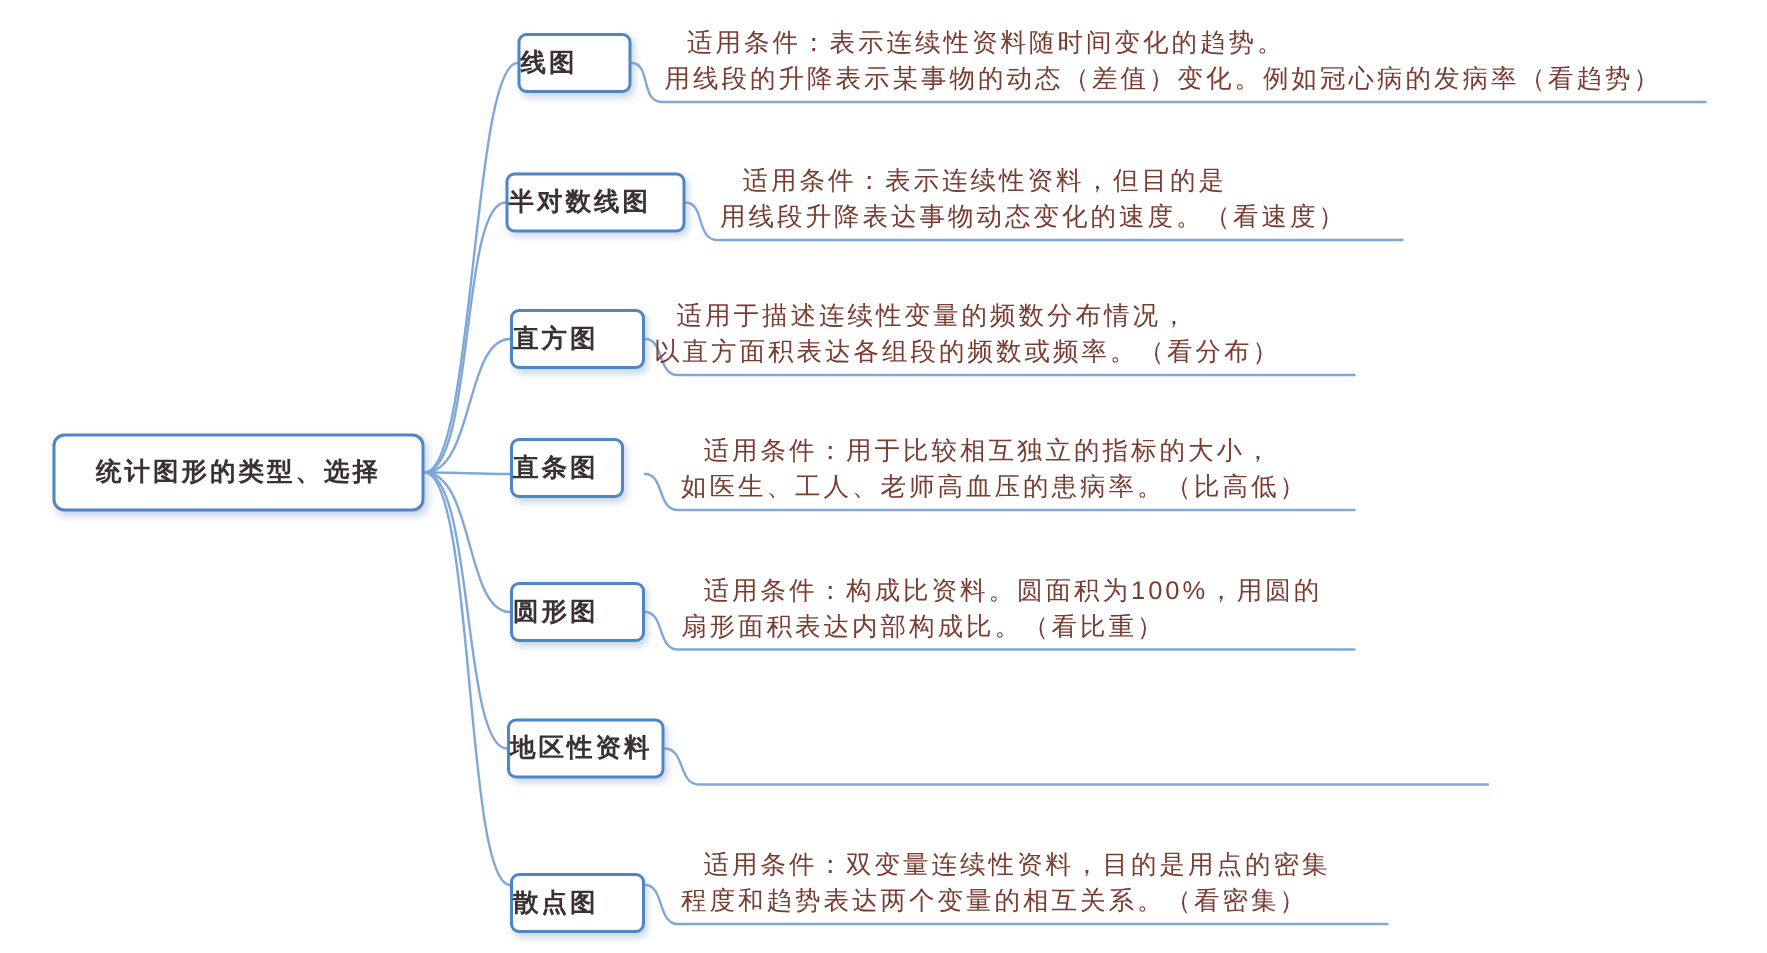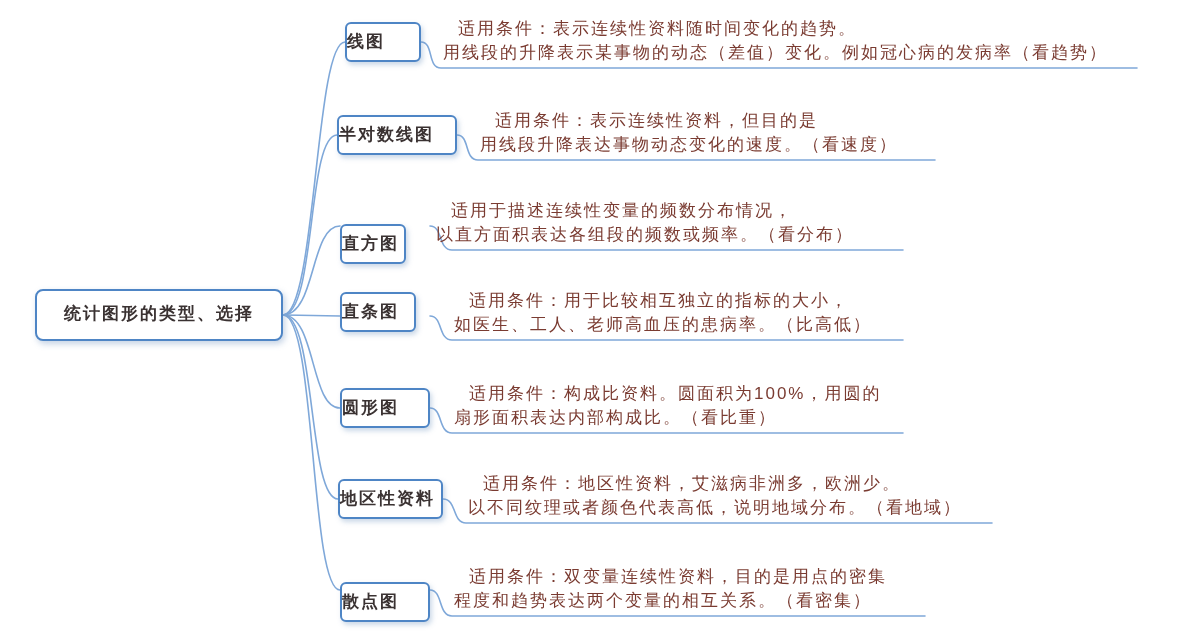--- a/index.html
+++ b/index.html
@@ -56,21 +56,20 @@
     border-radius: 8px;
     background: #ffffff;
     text-align: center;
     font-size: 17px;
     font-weight: bold;
     letter-spacing: 2px;
     color: var(--label-text, #3a3232);
     box-shadow: 2px 3px 6px rgba(110, 145, 190, 0.4);
     white-space: nowrap;
     cursor: default;
-    font-family: Liberation Mono, monospace;
   }
   .desc {
     position: absolute;
     box-sizing: border-box;
     height: 50px;
     font-size: 17px;
     font-weight: normal;
     letter-spacing: 2px;
     line-height: 24px;
     color: var(--desc-text, #7a3b31);
@@ -117,21 +116,21 @@
   </div>
 
   <div class="node" style="left:337px; top:115px; width:120px">
     <span>半对数线图</span>
   </div>
   <div class="desc" style="left:480px; top:109px; width:455px">
     <div class="l1">适用条件：表示连续性资料，但目的是</div>
     <div class="l2">用线段升降表达事物动态变化的速度。（看速度）</div>
   </div>
 
-  <div class="node" style="left:340px; top:224px; width:66px">
+  <div class="node" style="left:340px; top:206px; width:90px">
     <span>直方图</span>
   </div>
   <div class="desc" style="left:436px; top:199px; width:449px">
     <div class="l1">适用于描述连续性变量的频数分布情况，</div>
     <div class="l2">以直方面积表达各组段的频数或频率。（看分布）</div>
   </div>
 
   <div class="node" style="left:340px; top:292px; width:76px">
     <span>直条图</span>
   </div>
@@ -144,24 +143,20 @@
     <span>圆形图</span>
   </div>
   <div class="desc" style="left:454px; top:382px; width:449px">
     <div class="l1">适用条件：构成比资料。圆面积为100%，用圆的</div>
     <div class="l2">扇形面积表达内部构成比。（看比重）</div>
   </div>
 
   <div class="node" style="left:338px; top:479px; width:105px">
     <span>地区性资料</span>
   </div>
-  <div class="desc" style="left:468px; top:472px; width:524px">
-    <div class="l1">适用条件：地区性资料，艾滋病非洲多，欧洲少。</div>
-    <div class="l2">以不同纹理或者颜色代表高低，说明地域分布。（看地域）</div>
-  </div>
 
   <div class="node" style="left:340px; top:582px; width:90px">
     <span>散点图</span>
   </div>
   <div class="desc" style="left:454px; top:565px; width:471px">
     <div class="l1">适用条件：双变量连续性资料，目的是用点的密集</div>
     <div class="l2">程度和趋势表达两个变量的相互关系。（看密集）</div>
   </div>
 
 </div>

